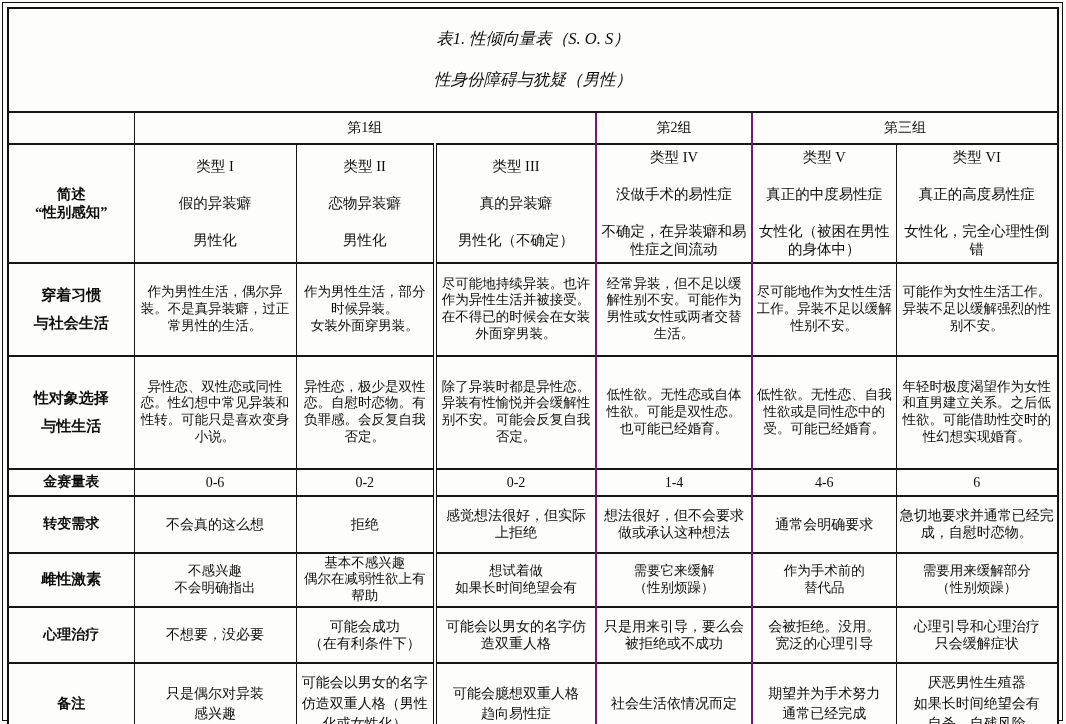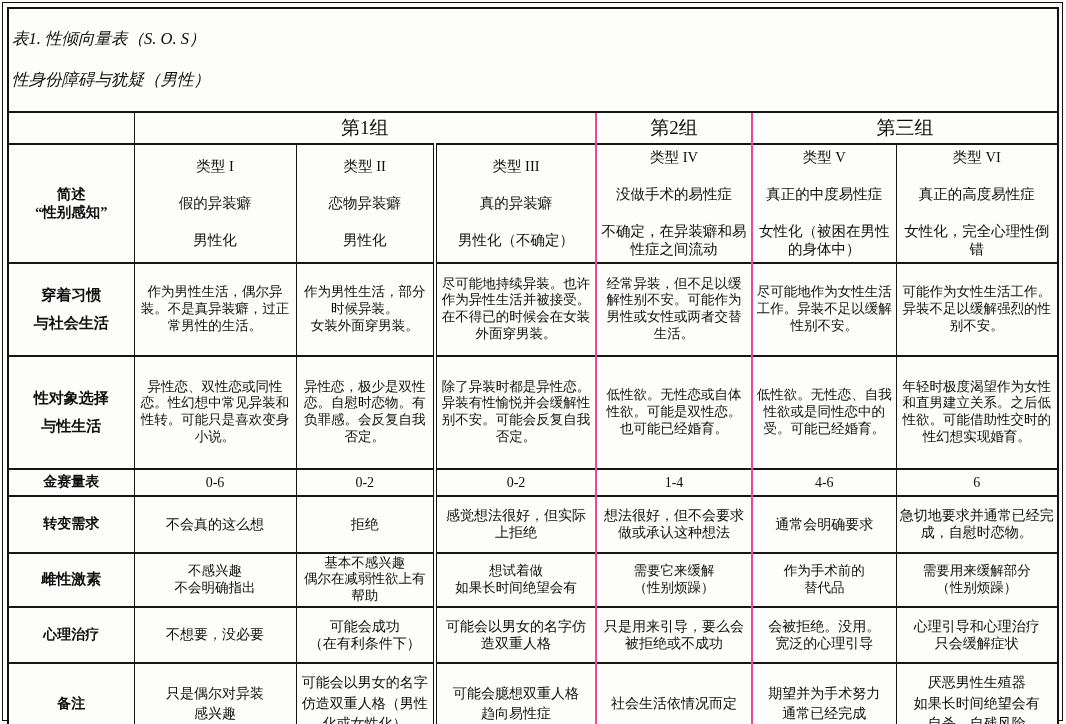--- a/index.html
+++ b/index.html
@@ -10,35 +10,35 @@
   table.sos{position:absolute;left:7px;top:7px;width:1050px;
        border-collapse:collapse;table-layout:fixed;
        border:2.5px solid #111;background:#fdfdfc;}
   td{border:1px solid #161616;vertical-align:middle;text-align:center;
      padding:1px 3px;white-space:pre-line;font-size:13.5px;line-height:1.24;
      overflow:hidden;}
   
   tr.t2 > td{border-top-width:2.5px;}
   
   td.dbl{border-left:4px double #111;}
-  td.b2l{border-left:2px solid #ec4899;}
+  td.b2l{border-left:2px solid #701a75;}
   
   tr.title-row td{height:48px;border-bottom-width:2.5px;}
-  tr.group-row td{height:28px;font-size:19px;}
+  tr.group-row td{height:28px;font-size:14px;}
   tr.r0 td{height:115px;font-size:14.5px;line-height:1.28;}
   tr.r1 td{height:89px;}
   tr.r2 td{height:109px;}
   tr.r3 td{height:23px;font-size:14px;}
   tr.r4 td{height:53px;font-size:14px;}
   tr.r5 td{height:49px;}
   tr.r6 td{height:52px;font-size:14px;}
   tr.r7 td{height:78px;font-size:14px;line-height:1.45;}
   td.lbl{font-size:15px;line-height:1.9;font-weight:bold;}
   tr.r3 td.lbl,tr.r4 td.lbl,tr.r5 td.lbl,tr.r6 td.lbl{line-height:1.3;}
-  .title-line{font-style:italic;font-size:16.5px;line-height:1.5;text-align:left;}
+  .title-line{font-style:italic;font-size:16.5px;line-height:1.5;text-align:center;}
 </style>
 </head>
 <body>
 
 <div class="page-border"></div>
 
 <table class="sos">
   <colgroup>
     <col style="width:126px">
       <col style="width:162px">

